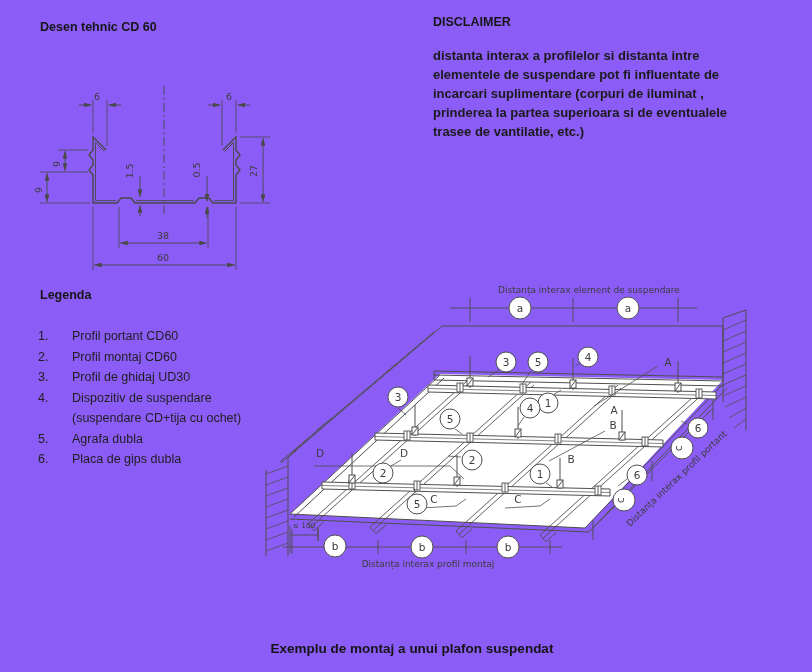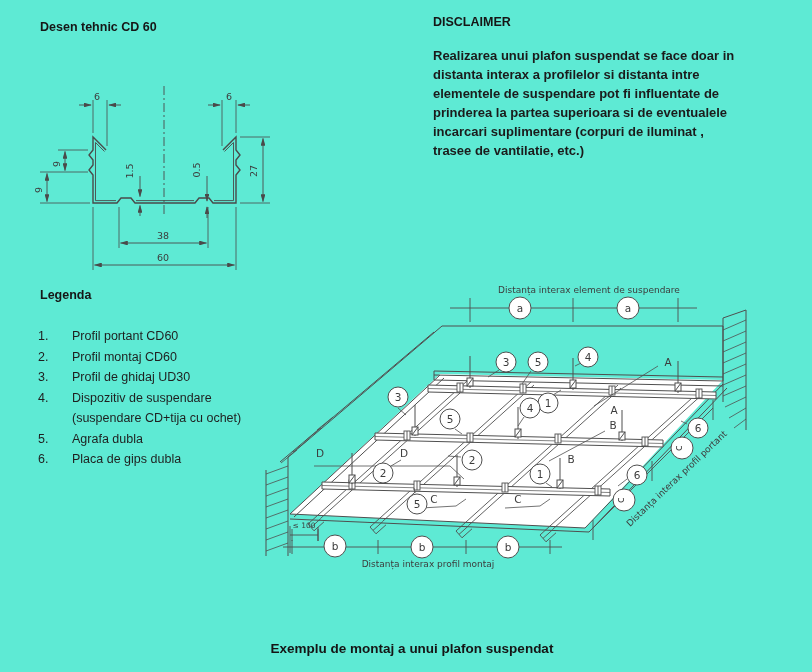--- a/index.html
+++ b/index.html
@@ -1,16 +1,16 @@
 <!DOCTYPE html>
 <html><head>
 <meta charset="utf-8">
 <style>
   html,body{margin:0;padding:0;background:#e8e8e8;}
-  #page{position:relative;width:812px;height:672px;background:#5eead4;overflow:hidden;
+  #page{position:relative;width:812px;height:672px;background:#8b5cf6;overflow:hidden;
         font-family:"Liberation Sans",sans-serif;color:#1d1d1d;}
   .abs{position:absolute;}
   .h-bold{font-weight:bold;font-size:12.5px;color:#161616;}
   .disc-body{width:334px;font-weight:bold;font-size:13px;line-height:19px;color:#1b1b1b;}
   .legend-list{font-size:12.5px;line-height:20.5px;color:#1f1f1f;}
   .legend-row{display:flex;}
   .legend-num{width:34px;flex:0 0 34px;}
   .caption{left:0;right:4px;top:641px;text-align:center;padding-left:16px;
            font-weight:bold;font-size:13.5px;color:#151515;}
   svg{position:absolute;overflow:visible;}
@@ -68,25 +68,24 @@
       <text transform="translate(133,171) rotate(-90)" text-anchor="middle">1.5</text>
       <text transform="translate(200,170) rotate(-90)" text-anchor="middle">0.5</text>
       <text transform="translate(257,171) rotate(-90)" text-anchor="middle">27</text>
       <text x="163" y="239" text-anchor="middle">38</text>
       <text x="163" y="261" text-anchor="middle">60</text>
     </g>
   </svg>
 
   <div class="abs h-bold" style="left:433px;top:15px;">DISCLAIMER</div>
   <div class="abs disc-body" style="left:433px;top:46px;">
-    <div>Realizarea unui plafon suspendat se face doar in</div>
     <div>distanta interax a profilelor si distanta intre</div>
     <div>elementele de suspendare pot fi influentate de</div>
+    <div>incarcari suplimentare (corpuri de iluminat ,</div>
     <div>prinderea la partea superioara si de eventualele</div>
-    <div>incarcari suplimentare (corpuri de iluminat ,</div>
     <div>trasee de vantilatie, etc.)</div>
   </div>
 
   <div class="abs h-bold" style="left:40px;top:288px;">Legenda</div>
   <div class="abs legend-list" style="left:38px;top:326px;">
     <div class="legend-row">
       <span class="legend-num">1.</span>
       <span>Profil portant CD60</span>
     </div>
     <div class="legend-row">

